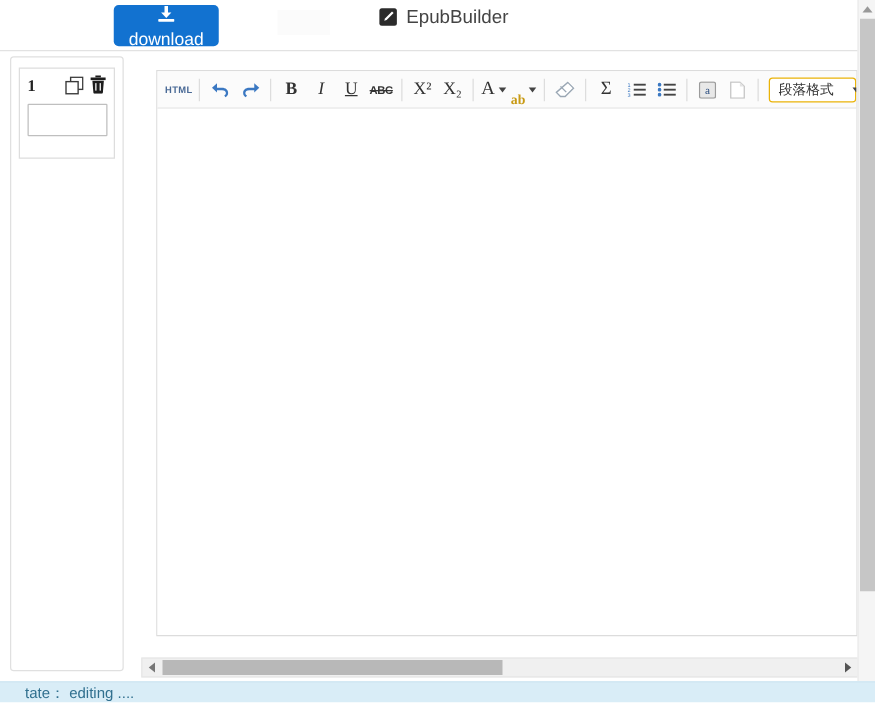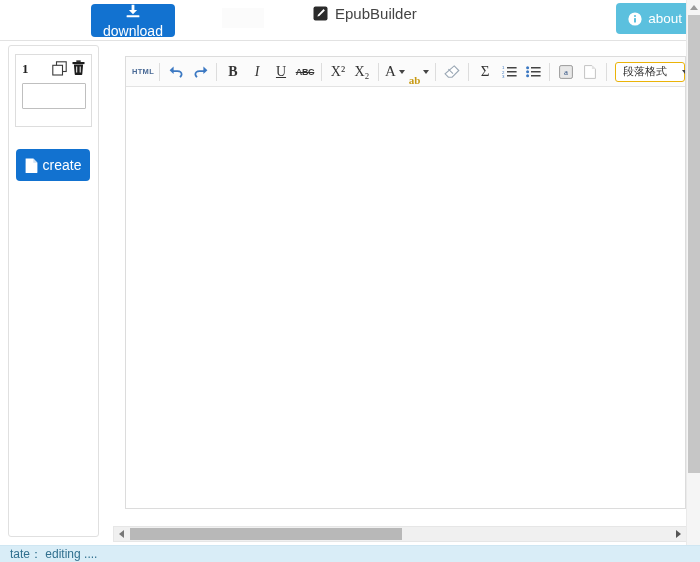--- a/index.html
+++ b/index.html
@@ -55,21 +55,21 @@
   }
   #about-button {
     position: absolute;
     right: 6px; top: 3px;
     height: 31px;
     background: #5bc0de;
     font-size: 13.5px;
   }
   #app-title {
     position: absolute;
-    left: 313px; top: 5px;
+    left: 303px; top: 5px;
     display: flex;
     align-items: center;
     gap: 7px;
     font-size: 15px;
     color: #444444;
   }
   .ghost-art {
     position: absolute;
     left: 222px; top: 8px;
     width: 42px; height: 20px;
@@ -303,21 +303,21 @@
     position: absolute;
     left: 0; bottom: 0;
     width: 700px; height: 17px;
     background: #d9edf7;
     border-top: 1px solid #cfe6f2;
     box-sizing: border-box;
     color: #31708f;
     font-size: 12px;
     display: flex;
     align-items: center;
-    padding-left: 10px;
+    padding-left: 20px;
   }
 </style>
 </head>
 <body>
 
 <div id="header">
 
   <div class="ghost-art"></div>
 
 
@@ -334,30 +334,20 @@
   <div id="app-title">
     <span>
       <svg class="icon-svg" width="15" height="15" viewBox="0 0 15 15">
         <rect x="0.5" y="0.5" width="14" height="14" rx="2" fill="#2b2b2b"></rect>
         <path d="M10.6 3.1l1.3 1.3-5.6 5.6-1.9 0.6 0.6-1.9z" fill="#ffffff"></path>
       </svg>
     </span>
     <span>EpubBuilder</span>
   </div>
 
-  <div class="btn" id="about-button">
-    <span>
-      <svg class="icon-svg" width="14" height="14" viewBox="0 0 14 14">
-        <circle cx="7" cy="7" r="6.6" fill="#ffffff"></circle>
-        <circle cx="7" cy="4" r="1.1" fill="#5bc0de"></circle>
-        <rect x="6" y="5.9" width="2" height="4.6" rx="0.5" fill="#5bc0de"></rect>
-      </svg>
-    </span>
-    <span>about</span>
-  </div>
 </div>
 
 <div id="sidebar">
 
   <div id="page-item">
     <div class="page-item-head">
       <span id="page-number">1</span>
 
       <span id="copy-page-icon">
         <svg class="icon-svg" width="15" height="15" viewBox="0 0 15 15">
@@ -373,29 +363,20 @@
           <path d="M1.9 4.6h9.2l-0.8 9.3c-0.05 0.6-0.5 1-1.05 1H3.75c-0.55 0-1-0.4-1.05-1z" fill="#1d1d1d"></path>
           <rect x="4.2" y="6.5" width="1" height="6" fill="#ffffff"></rect>
           <rect x="7.7" y="6.5" width="1" height="6" fill="#ffffff"></rect>
         </svg>
       </span>
     </div>
 
     <input id="page-title-input" type="text" value="" placeholder="" style="">
   </div>
 
-  <div class="btn" id="create-button">
-    <span>
-      <svg class="icon-svg" width="13" height="15" viewBox="0 0 13 15">
-        <path d="M0.6 0.6h7.7l4.1 4.1v9.7c0 0.3-0.25 0.5-0.55 0.5H0.6z" fill="#ffffff"></path>
-        <path d="M8.3 0.6l4.1 4.1H8.3z" fill="#cfe0f2"></path>
-      </svg>
-    </span>
-    <span>create</span>
-  </div>
 </div>
 
 <div id="editor-panel">
 
   <div id="editor-toolbar">
 
     <span class="tb-btn">
       <span class="html-src">HTML</span>
     </span>
 

